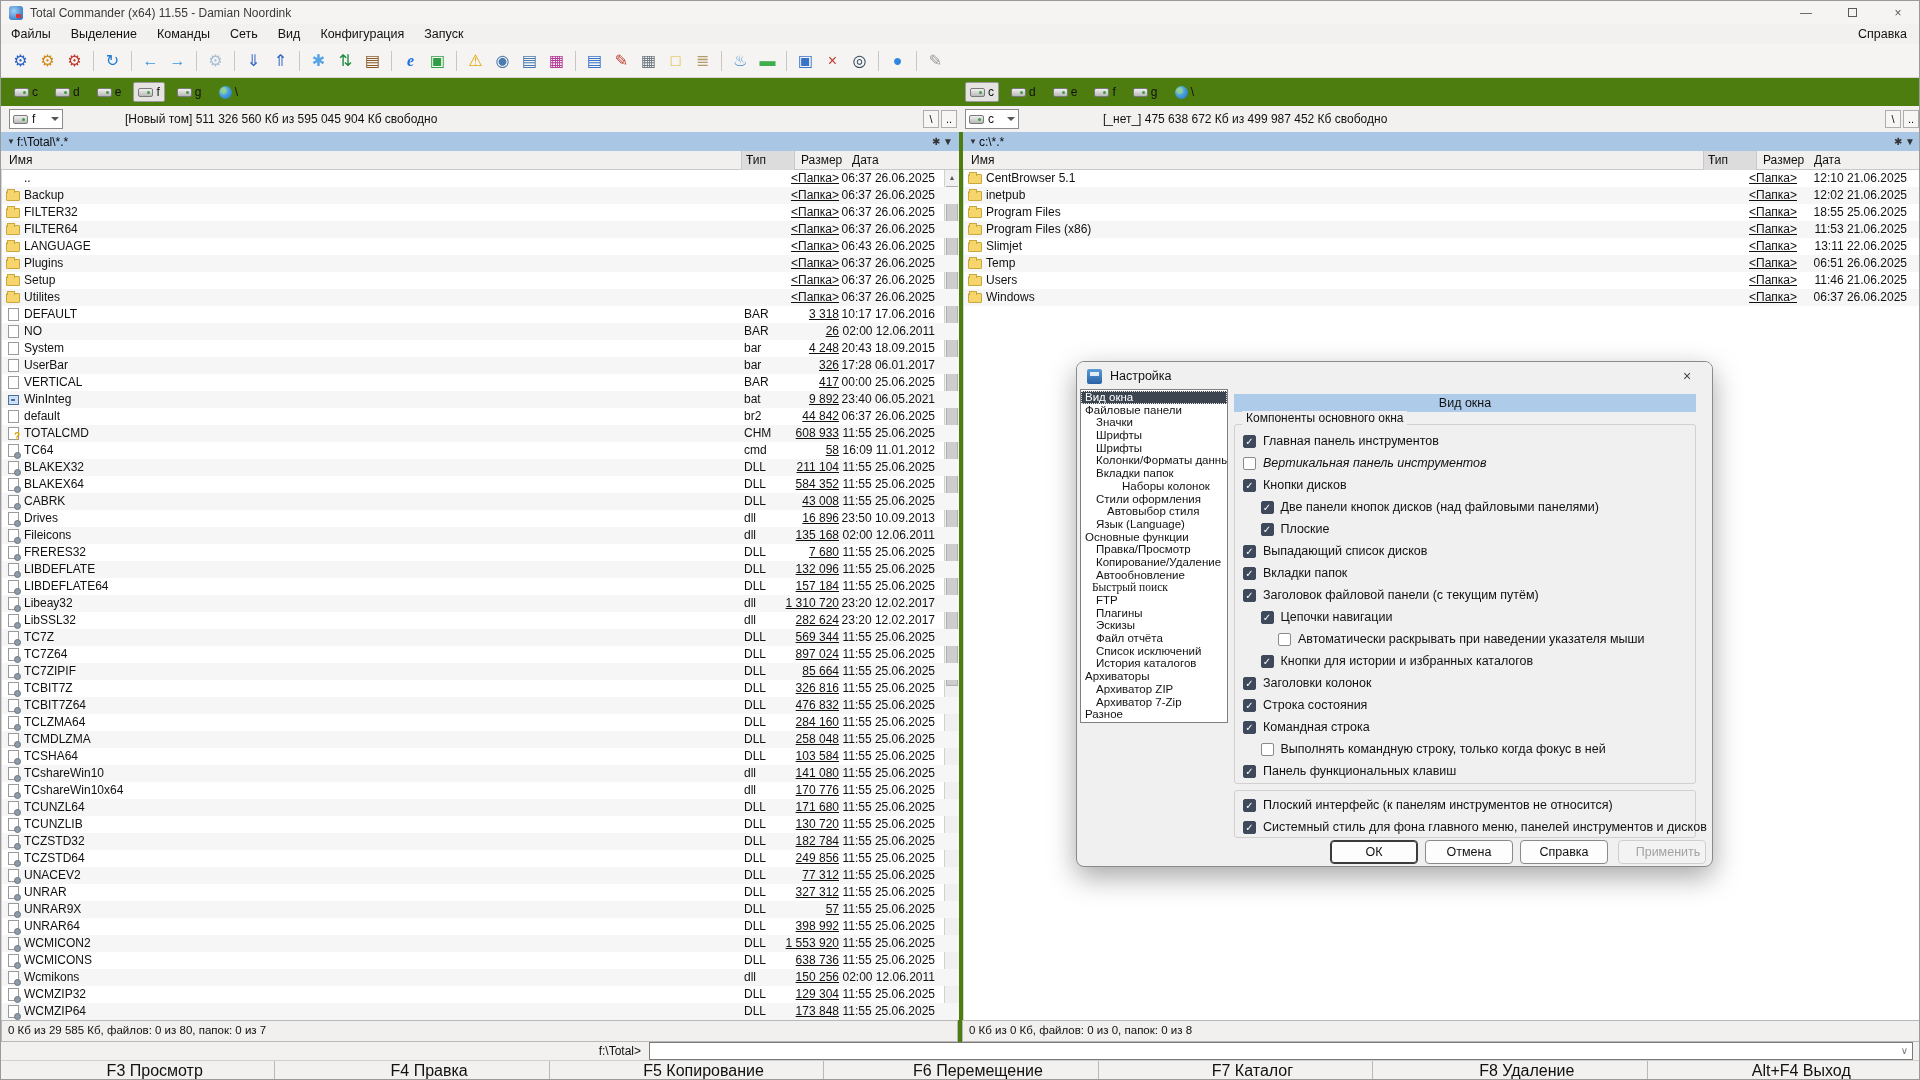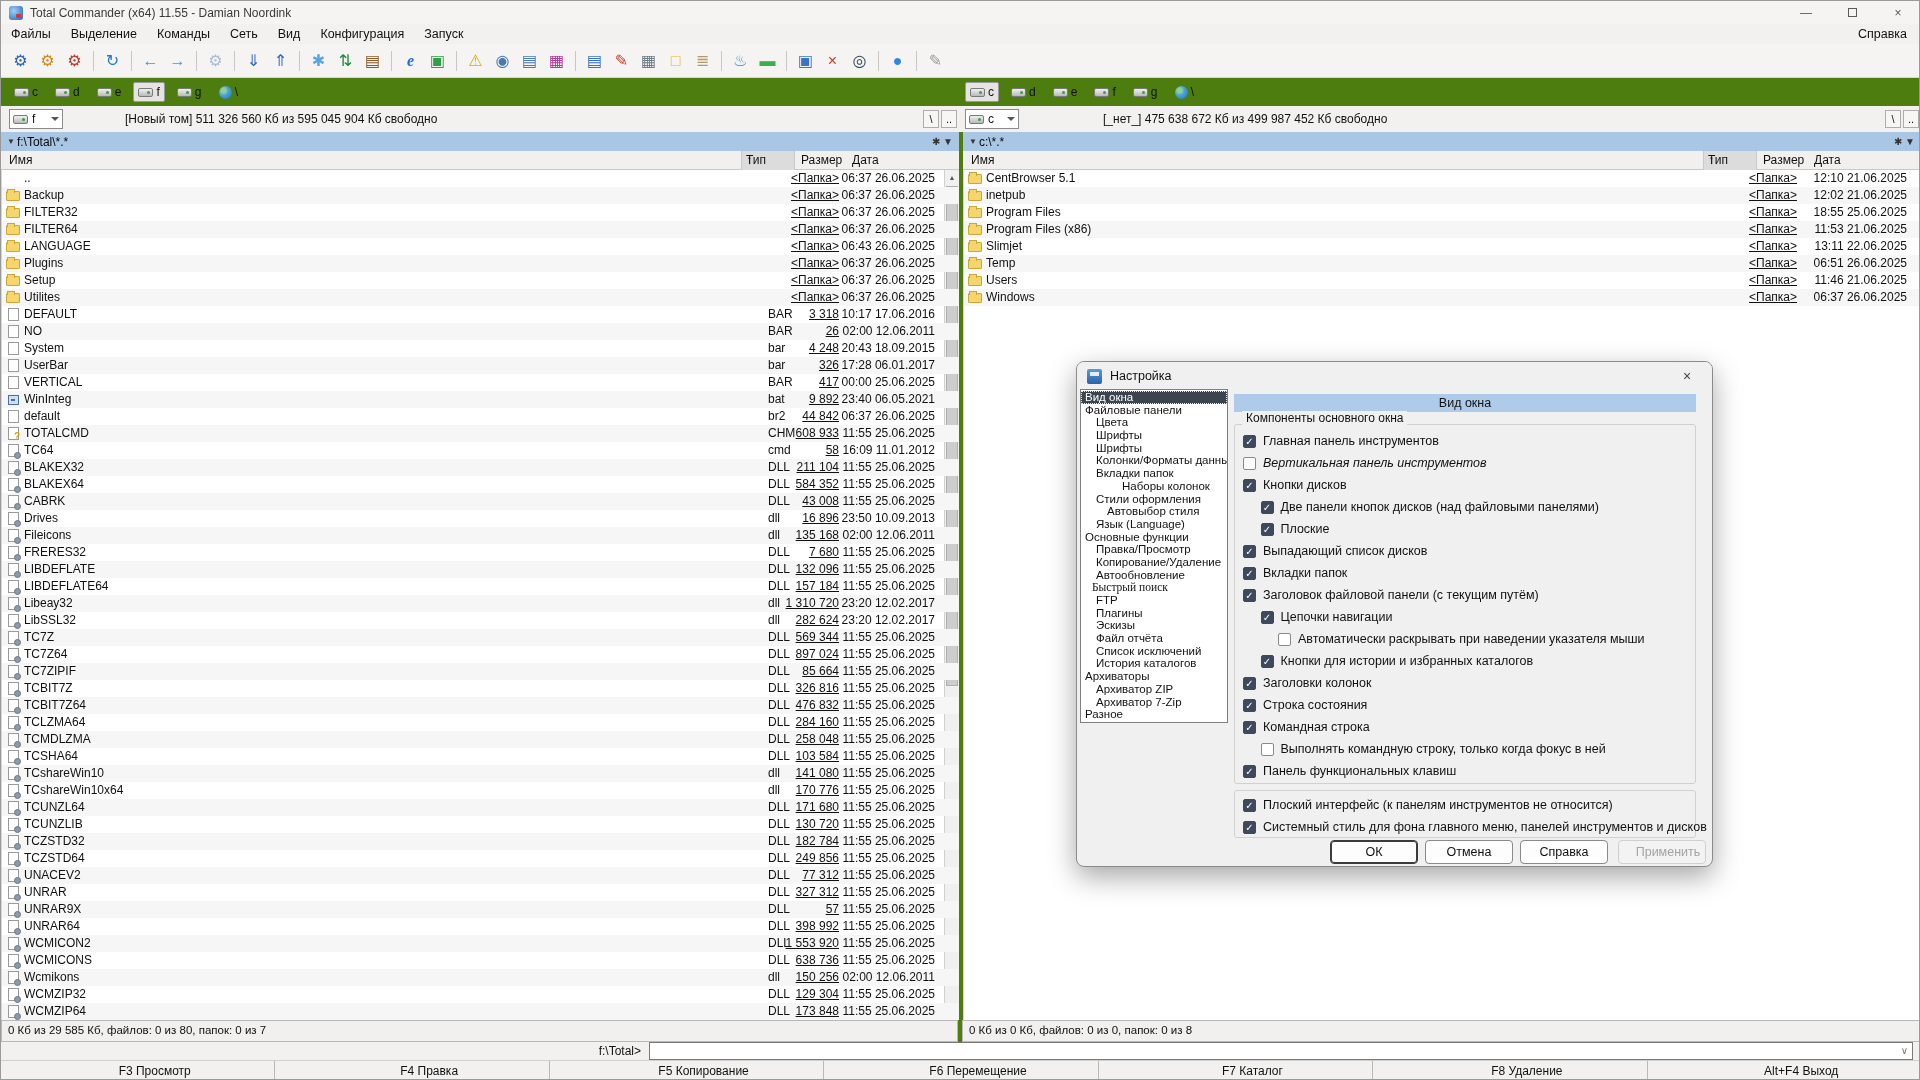--- a/index.html
+++ b/index.html
@@ -54,21 +54,21 @@
   .colhdr{position:absolute;top:150px;height:19px;background:#f1f0ef;border-bottom:1px solid #c9c9c9;font-size:12px;}
   .colhdr span{position:absolute;top:2px;}
   .h-name{left:8px;}
   .h-type{left:740px;width:54px;background:#dcdcdc;height:19px;top:0!important;padding-top:2px;padding-left:4px;border-left:1px solid #c9c9c9;border-right:1px solid #c9c9c9;}
   .h-size{left:800px;}
   .h-date{left:851px;}
   .rows{position:absolute;top:169px;height:850px;background:#fff;border-left:1px solid #d6d6d6;overflow:hidden;}
   .frow{position:relative;height:17px;font-size:12px;line-height:17px;white-space:nowrap;}
   .frow.alt{background:#f6f6f6;}
   .c-name{position:absolute;left:22px;}
-  .c-type{position:absolute;left:766px;}
+  .c-type{position:absolute;left:742px;}
   .c-size{position:absolute;right:120px;width:90px;text-align:right;text-decoration:underline;}
   .c-date{position:absolute;right:24px;width:0;direction:rtl;}
   .p-right .c-size{right:124px;}
   .p-right .c-date{right:14px;}
   .fi{position:absolute;left:4px;top:2px;width:15px;height:13px;}
   .i-folder{top:4px;height:10px;background:#f6d56d;border:1px solid #c9a83a;border-radius:1px;width:14px;}
   .i-folder::before{content:"";position:absolute;left:0;top:-3px;width:6px;height:3px;background:#f6d56d;border:1px solid #c9a83a;border-bottom:none;}
   .i-up{color:#1ea048;font-weight:bold;font-size:12px;line-height:13px;}
   .i-file,.i-gear,.i-help,.i-sys{width:11px;height:13px;background:#fff;border:1px solid #9a9a9a;margin-left:2px;}
   .i-gear::after{content:"";position:absolute;left:5px;top:7px;width:5px;height:5px;background:#8d9aa8;border-radius:50%;border:1px solid #6a7684;}
@@ -80,21 +80,21 @@
   .vs-up{top:0;} .vs-dn{bottom:0;}
   .vs-thumb{position:absolute;left:1px;top:16px;width:12px;height:500px;background:#cdcdcd;border:1px solid #b0b0b0;}
   .panel-status{position:absolute;top:1019px;height:22px;background:#f1f0ef;border:1px solid #b8b8b8;
     font-size:11.5px;padding:3px 6px;}
   
   .cmdrow{position:absolute;left:0;top:1041px;width:1920px;height:18px;background:#f2f1f0;}
   .cmd-label{position:absolute;left:560px;width:80px;text-align:right;top:2px;font-size:12px;}
   .cmd-input{position:absolute;left:648px;right:8px;top:0;height:18px;background:#fff;border:1px solid #7a7a7a;}
   .cmd-input .chev{position:absolute;right:4px;top:2px;font-size:10px;color:#777;}
   .fkeys{position:absolute;left:0;top:1059px;width:1920px;height:21px;background:#f2f1f0;border-top:1px solid #d0d0d0;display:flex;}
-  .fk{flex:1;display:flex;align-items:center;justify-content:center;font-size:12px;border-left:1px solid #b9b9b9;padding-left:34px;}
+  .fk{flex:1;display:flex;align-items:center;justify-content:center;font-size:16px;border-left:1px solid #b9b9b9;padding-left:34px;}
   .fk:first-child{border-left:none;}
   
   .dialog{position:absolute;left:1075px;top:360px;width:637px;height:506px;background:#f0f0f0;
     border:1px solid #8a8a8a;border-radius:8px;box-shadow:0 10px 28px rgba(0,0,0,.35);overflow:hidden;z-index:50;}
   .dlg-title{height:28px;display:flex;align-items:center;padding:0 10px;font-size:12.5px;background:#f0f0f0;}
   .dlg-ico{width:15px;height:15px;border-radius:2px;margin-right:8px;background:linear-gradient(#5b9bd5,#2a62a8);position:relative;}
   .dlg-ico::after{content:"";position:absolute;left:3px;top:3px;width:9px;height:4px;background:#fff;opacity:.85;}
   .dlg-close{margin-left:auto;width:30px;text-align:center;color:#444;font-size:14px;}
   .dlg-tree{position:absolute;left:3px;top:27px;width:148px;height:334px;background:#fff;border:1px solid #7f7f7f;
     font-size:11.5px;overflow:hidden;padding-top:1px;}
@@ -727,21 +727,21 @@
 
   <div class="dialog">
     <div class="dlg-title">
       <span class="dlg-ico"></span>
       <span>Настройка</span>
       <span class="dlg-close">×</span>
     </div>
     <div class="dlg-tree" id="dlg-tree">
         <div class="tree-item selected" style="padding-left: 4px;">Вид окна</div>
         <div class="tree-item" style="padding-left: 4px;">Файловые панели</div>
-        <div class="tree-item" style="padding-left: 15px;">Цвета</div>
+        <div class="tree-item" style="padding-left: 15px;">Значки</div>
         <div class="tree-item" style="padding-left: 15px;">Шрифты</div>
         <div class="tree-item" style="padding-left: 15px;">Шрифты</div>
         <div class="tree-item" style="padding-left: 15px;">Колонки/Форматы данных</div>
         <div class="tree-item" style="padding-left: 15px;">Вкладки папок</div>
         <div class="tree-item" style="padding-left: 15px; margin-left: 26px;">Наборы колонок</div>
         <div class="tree-item" style="padding-left: 15px;">Стили оформления</div>
         <div class="tree-item" style="padding-left: 26px;">Автовыбор стиля</div>
         <div class="tree-item" style="padding-left: 15px;">Язык (Language)</div>
         <div class="tree-item" style="padding-left: 4px;">Основные функции</div>
         <div class="tree-item" style="padding-left: 15px;">Правка/Просмотр</div>

